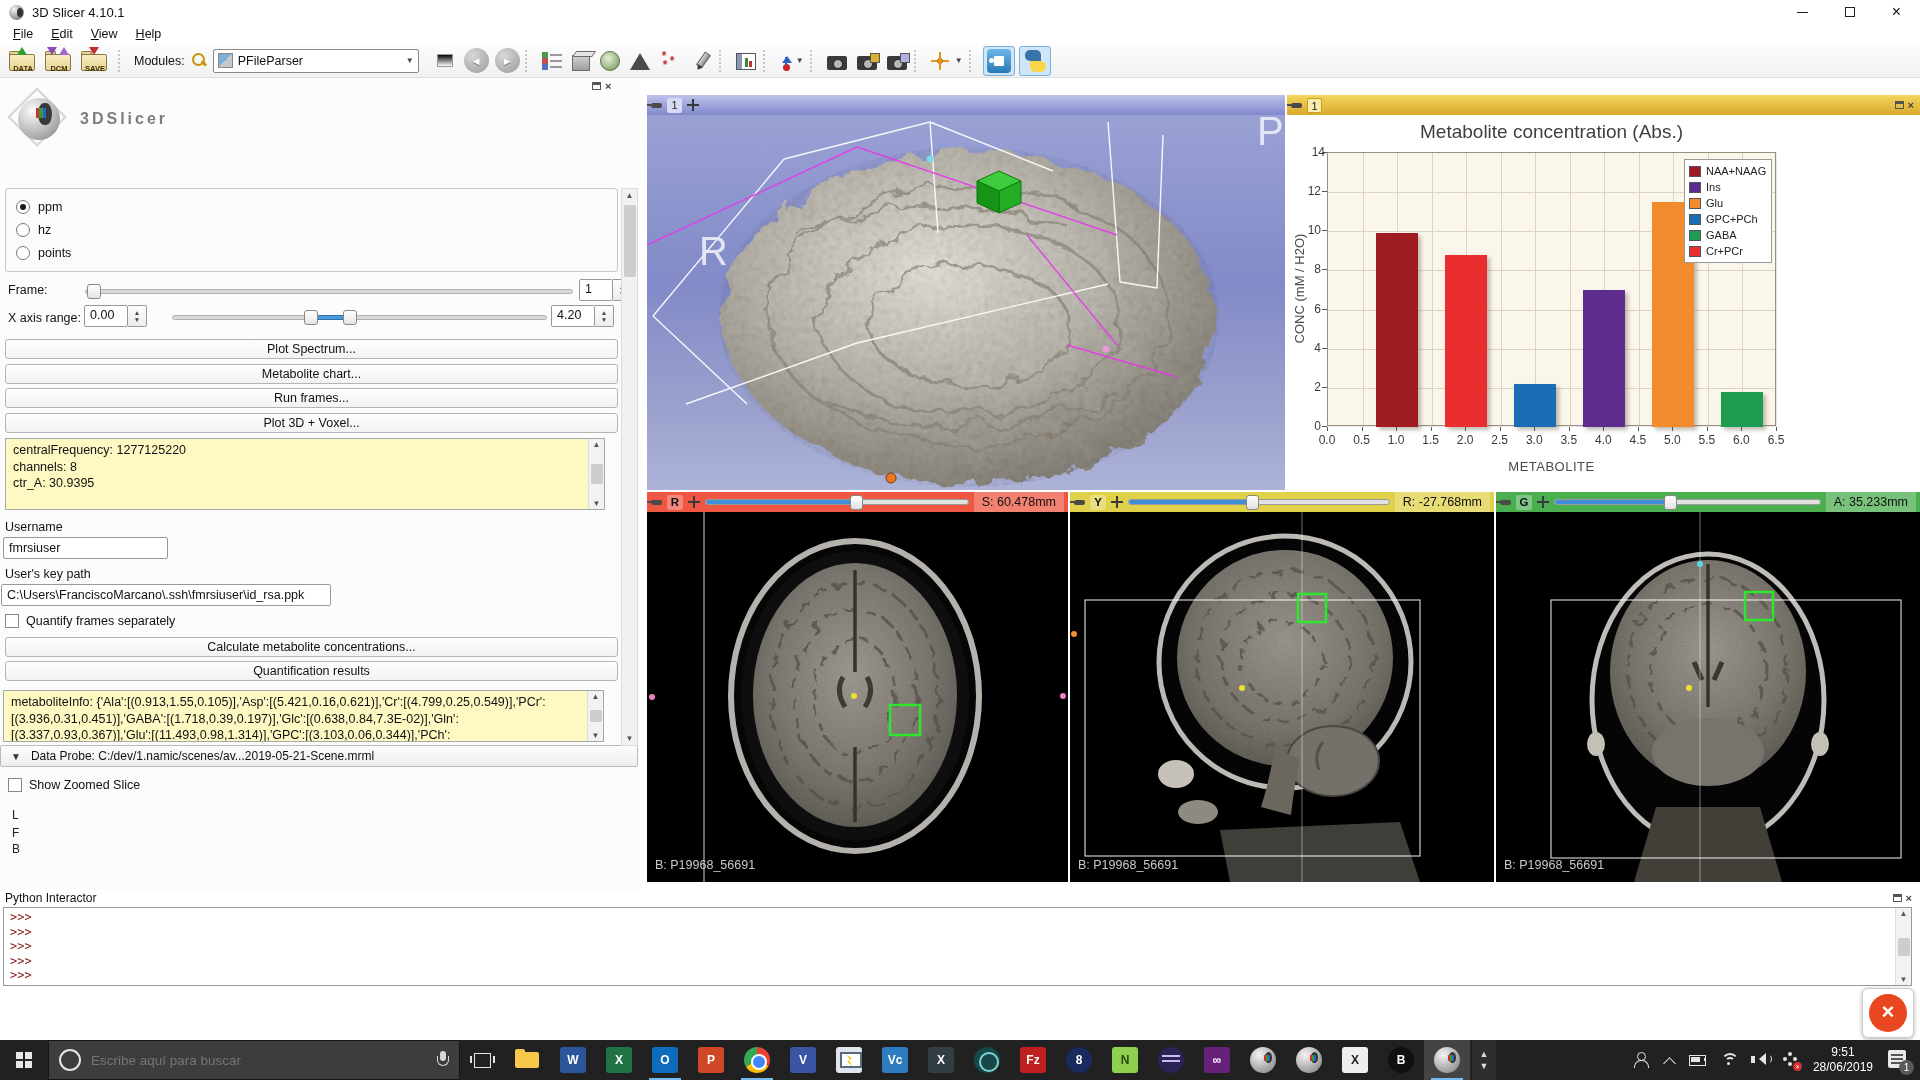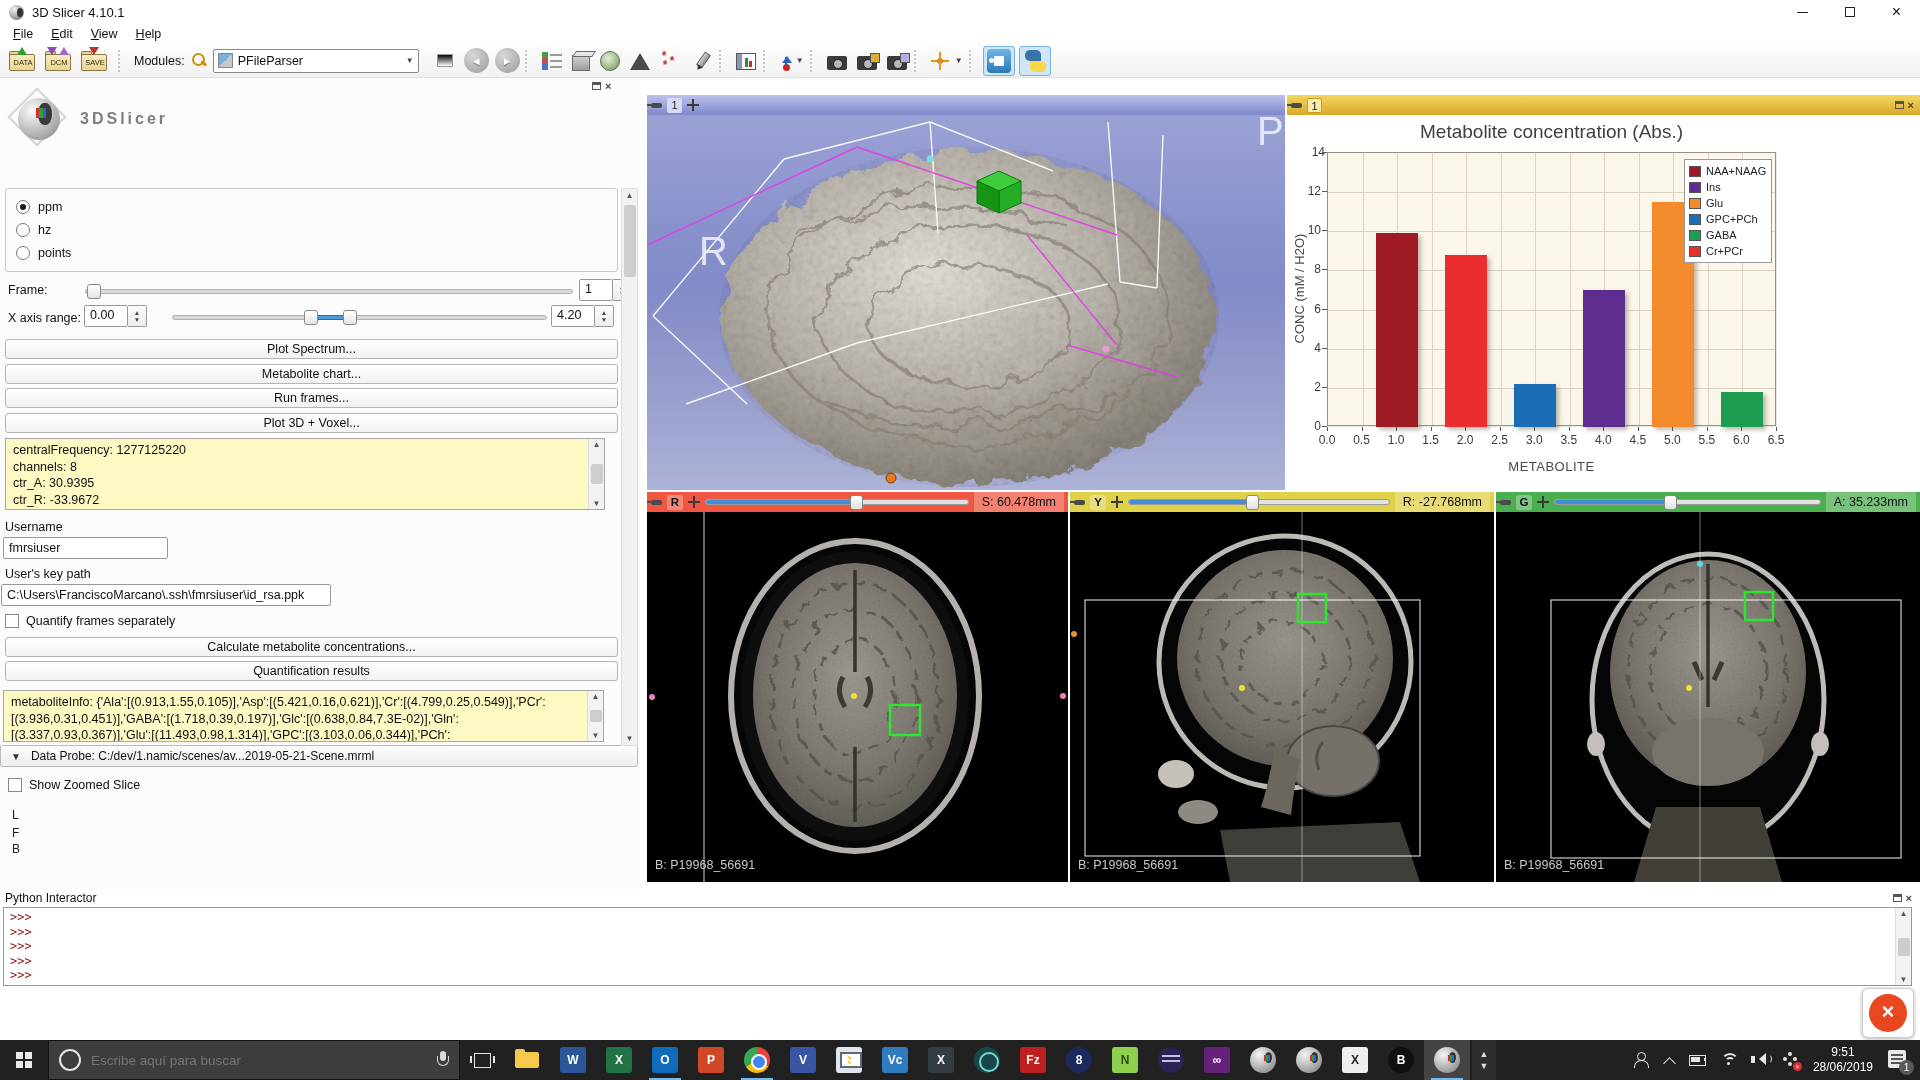--- a/index.html
+++ b/index.html
@@ -20,21 +20,21 @@
 #menubar{position:absolute;left:0;top:24px;width:1920px;height:20px;background:#fff;display:flex;align-items:center;padding-left:4px}
 .menu-item{font-size:12.5px;padding:0 9px}
 .menu-item::first-letter{text-decoration:underline}
 
 
 #toolbar{position:absolute;left:0;top:44px;width:1920px;height:34px;background:linear-gradient(#fdfdfd,#f1f1f1);border-bottom:1px solid #e0e0e0;display:flex;align-items:center;padding-left:8px}
 .grip{width:6px;height:22px;border-left:2px dotted #c6c6c6;margin:0 6px 0 2px}
 .tb-folder{position:relative;width:30px;height:24px;margin-right:6px}
 .tb-folder .body{position:absolute;left:1px;top:5px;width:26px;height:17px;background:linear-gradient(#f7ecc2,#e8d490);border:1px solid #8a7840;border-radius:2px}
 .tb-folder .tab{position:absolute;left:1px;top:2px;width:11px;height:5px;background:#e8d490;border:1px solid #8a7840;border-bottom:none;border-radius:2px 2px 0 0}
-.tb-folder .lbl{position:absolute;left:0;right:0;bottom:6px;text-align:center;font-size:7.5px;font-weight:normal;color:#3a2d08}
+.tb-folder .lbl{position:absolute;left:0;right:0;bottom:0;text-align:center;font-size:7.5px;font-weight:bold;color:#3a2d08}
 .tb-arrow{position:absolute;width:0;height:0;border-left:5px solid transparent;border-right:5px solid transparent}
 .arrow-up-green{left:9px;top:-2px;border-bottom:8px solid #2f9e2f}
 .arrow-dl-purple{left:3px;top:-2px;border-bottom:8px solid #8a4ab8;transform:rotate(180deg)}
 .arrow-up-purple{left:15px;top:-2px;border-bottom:8px solid #a468cc}
 .arrow-down-red{left:9px;top:-2px;border-top:8px solid #c03030}
 #modules-label{font-size:12.5px;margin:0 6px 0 4px}
 .i-search{position:relative;width:17px;height:17px;margin-right:5px}
 .i-search::before{content:"";position:absolute;left:1px;top:1px;width:9px;height:9px;border:2px solid #c8920a;border-radius:50%}
 .i-search::after{content:"";position:absolute;left:10px;top:10px;width:6px;height:2.5px;background:#c8920a;transform:rotate(45deg)}
 #module-combo{width:206px;height:24px;background:#fff;border:1px solid #8a8a8a;border-radius:2px;display:flex;align-items:center;padding:0 4px;margin-right:10px}
@@ -407,21 +407,20 @@
         </div>
     </div>
 
     <div id="spec-buttons"></div>
 
     <div class="txt-box" style="left:5px;top:360px;width:600px;height:72px">
       <div class="content" id="info-text">
           <div>centralFrequency: 1277125220</div>
           <div>channels: 8</div>
           <div>ctr_A: 30.9395</div>
-          <div>ctr_R: -33.9672</div>
         </div>
       <div class="vscroll">
         <span>▲</span>
         <div class="thumb" style="height:20px"></div>
         <span>▼</span>
       </div>
     </div>
 
     <span class="form-label" style="left:5px;top:442px">Username</span>
     <input class="text-input" style="left: 3px; top: 459px; width: 165px;" value="fmrsiuser">

